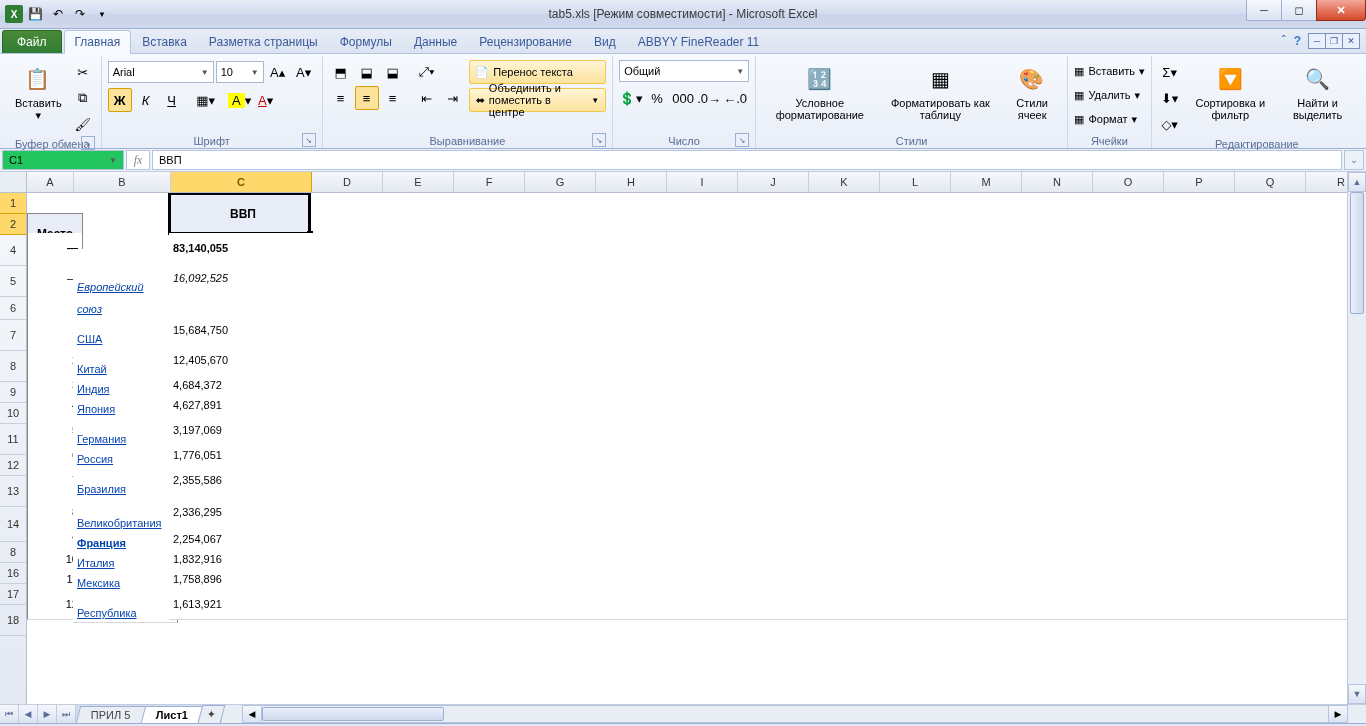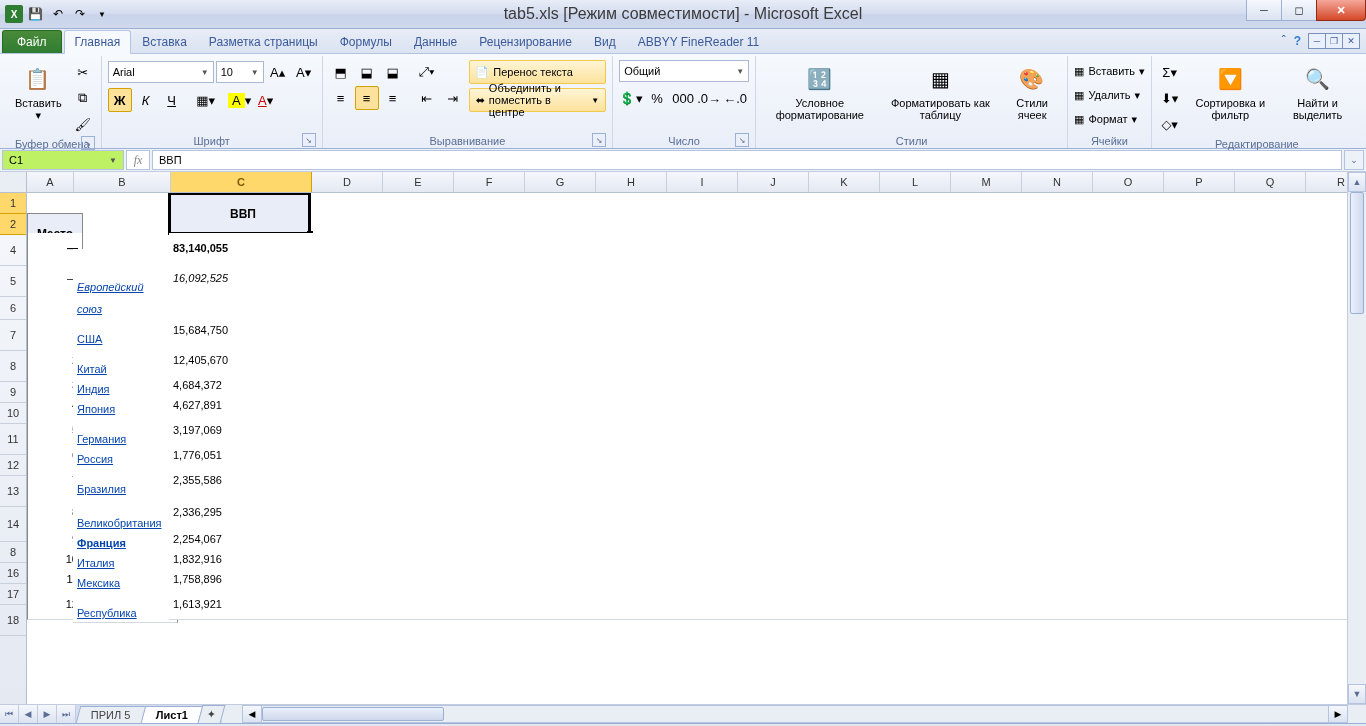--- a/index.html
+++ b/index.html
@@ -1,21 +1,21 @@
 <!DOCTYPE html>
 <html><head>
 <meta charset="utf-8">
 <style>
 html,body{margin:0;padding:0;font-family:"Segoe UI",Tahoma,Arial,sans-serif;font-size:12px;background:#fff;color:#000;overflow:hidden;height:726px;width:1366px}
 
 .titlebar{height:28px;background:linear-gradient(#e8edf7,#d4dcef 48%,#cad4ea 52%,#cfd8ec);display:flex;align-items:center;position:relative;border-bottom:1px solid #9cb0d4}
 .qat{display:flex;align-items:center;gap:2px;padding-left:4px}
 .qat-btn{width:20px;height:20px;display:flex;align-items:center;justify-content:center;border-radius:2px}
 .excel-icon{width:18px;height:18px;background:#2f7d32;border-radius:2px;color:#fff;font-weight:bold;font-size:10px;display:flex;align-items:center;justify-content:center}
-.title{position:absolute;left:0;right:0;text-align:center;font-size:16px;color:#3b3b3b;pointer-events:none}
+.title{position:absolute;left:0;right:0;text-align:center;font-size:12px;color:#3b3b3b;pointer-events:none}
 .win-controls{position:absolute;right:0;top:0;display:flex;height:20px}
 .win-btn{width:34px;height:20px;display:flex;align-items:center;justify-content:center;font-family:Arial;font-size:11px;color:#333;background:linear-gradient(#f5f8fd,#dbe3f1);border:1px solid #9cb0d4;border-top:none;margin-left:-1px}
 .win-btn.close{background:linear-gradient(#f5a79a,#d44828);color:#fff;font-weight:bold;border-color:#8f2b14;width:48px;border-bottom-right-radius:4px}
 
 .ribbon-tabs{height:24px;background:linear-gradient(#e8edf7,#dbe3f1);display:flex;align-items:flex-end;padding-left:2px;border-bottom:1px solid #b4c3df;position:relative}
 .file-tab{background:linear-gradient(#4a8a3a,#2f7d32);color:#fff;padding:4px 14px;border-radius:3px 3px 0 0;font-size:12px;margin-right:2px;border:1px solid #246a1f;border-bottom:none}
 .rtab{padding:4px 10px;color:#3b5a9a;cursor:pointer;font-size:12px;border:1px solid transparent;border-bottom:none}
 .rtab.active{background:#f6f9fd;border:1px solid #b4c3df;border-bottom:1px solid #f6f9fd;border-radius:3px 3px 0 0;color:#3b5a9a;margin-bottom:-1px}
 .help-icons{position:absolute;right:6px;top:4px;display:flex;gap:8px;align-items:center;color:#3b5a9a}
 .mini-win{display:flex;gap:0}
@@ -32,21 +32,21 @@
 .small-col{display:flex;flex-direction:column;gap:2px}
 .small-row{display:flex;gap:2px;align-items:center}
 .small-btn{width:22px;height:22px;display:flex;align-items:center;justify-content:center;border:1px solid transparent;border-radius:2px;cursor:pointer;font-size:13px}
 .small-btn.active{background:#fce29b;border-color:#d6a100}
 .combo{height:20px;border:1px solid #a9b9d4;background:#fff;display:flex;align-items:center;padding:0 4px;font-size:11px}
 .combo .dd{margin-left:auto;font-size:8px;color:#555}
 .wide-btn{height:22px;border:1px solid #f2c94c;background:linear-gradient(#fff5d6,#fce29b);display:flex;align-items:center;padding:0 6px;font-size:11px;gap:4px;border-radius:2px}
 .cell-menu-row{display:flex;align-items:center;gap:4px;height:22px;font-size:11px}
 
 .fbar{height:22px;border-bottom:1px solid #c2ccde;display:flex;align-items:stretch;background:#edf1f8}
-.namebox{width:108px;border:1px solid #b4c3df;margin:1px 2px;background:#bef264;display:flex;align-items:center;padding:0 6px;font-size:11px}
+.namebox{width:108px;border:1px solid #b4c3df;margin:1px 2px;background:#22c55e;display:flex;align-items:center;padding:0 6px;font-size:11px}
 .namebox .dd{margin-left:auto;font-size:8px;color:#555}
 .fx-btns{display:flex;align-items:center;border:1px solid #b4c3df;margin:1px 0;background:#fff}
 .fx-btn{width:22px;display:flex;align-items:center;justify-content:center;color:#888;font-style:italic;font-family:"Times New Roman",serif}
 .formula-input{flex:1;border:1px solid #b4c3df;margin:1px 2px;background:#fff;display:flex;align-items:center;padding:0 6px;font-size:11px}
 .fbar-expand{width:18px;display:flex;align-items:center;justify-content:center;border:1px solid #b4c3df;margin:1px 2px 1px 0;background:#edf1f8;font-size:9px;color:#5a6e96}
 
 .grid-area{position:relative;height:532px;display:flex}
 .corner{width:26px;height:20px;background:#e9edf4;border-right:1px solid #b6bfcf;border-bottom:1px solid #b6bfcf}
 .col-headers{height:20px;display:flex;background:linear-gradient(#f5f7fb,#e4e9f2);border-bottom:1px solid #b6bfcf}
 .ch{border-right:1px solid #c9d0dc;display:flex;align-items:center;justify-content:center;font-size:11px;color:#333}

